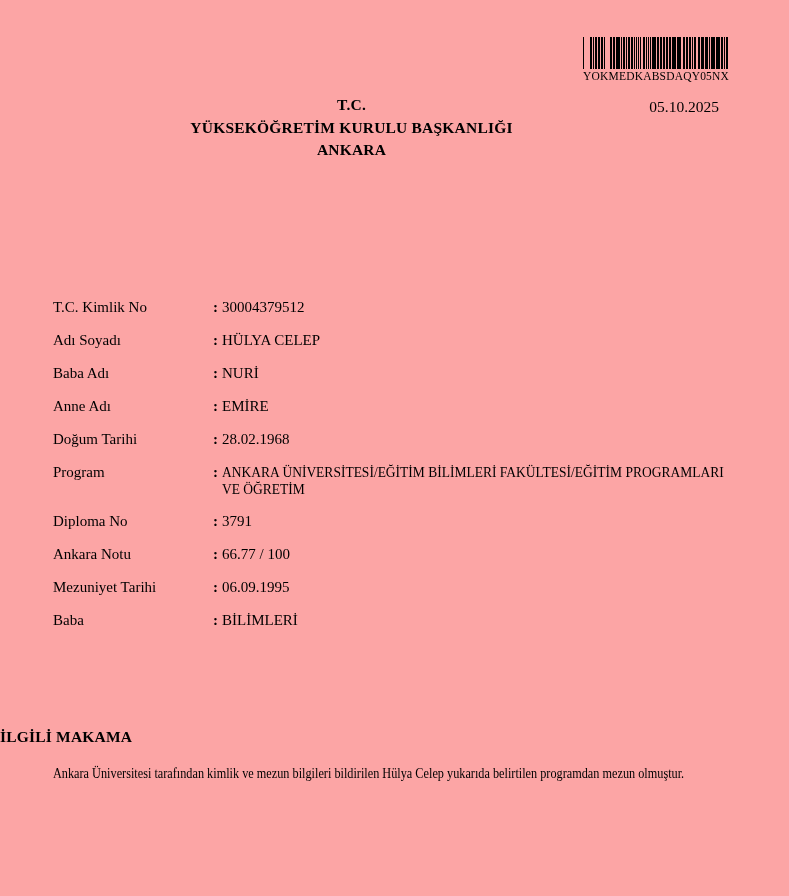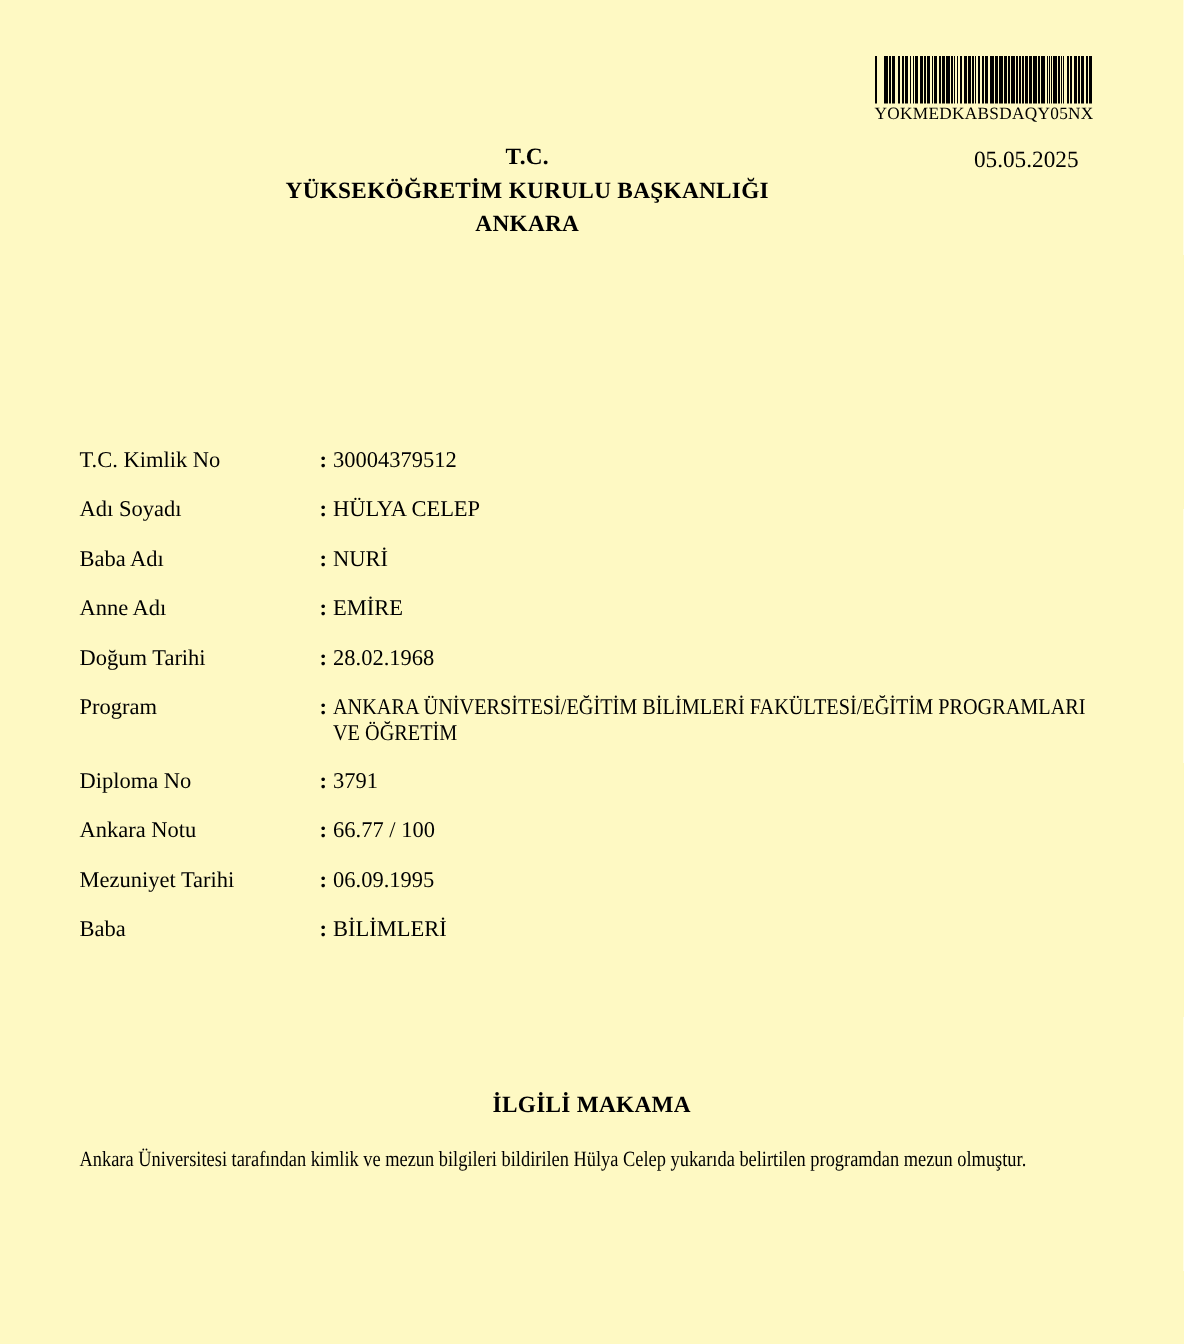--- a/index.html
+++ b/index.html
@@ -1,17 +1,17 @@
 <!DOCTYPE html>
 <html><head>
 <meta charset="utf-8">
 <style>
   html,body{margin:0;padding:0;background:#ffffff;}
   .page{
-    position:relative;width:789px;height:896px;background:#fef9c3;
+    position:relative;width:789px;height:896px;background:#fca5a5;
     font-family:"Liberation Serif","DejaVu Serif",serif;color:#000000;overflow:hidden;
   }
   
   .barcode-block{position:absolute;left:583px;top:37px;width:145px;text-align:center;}
   .barcode-bars{display:block;width:145px;height:32px;shape-rendering:crispEdges;}
   .barcode-bars rect{fill:#000;}
   .barcode-text{font-size:11.5px;line-height:12px;white-space:nowrap;margin-top:1px;letter-spacing:0.2px;}
   
   .doc-date{position:absolute;top:98px;right:70px;font-size:15.5px;}
   
@@ -23,21 +23,21 @@
   
   .fields{position:absolute;left:53px;top:299px;width:710px;font-size:15px;line-height:17px;}
   .field-row{display:flex;align-items:flex-start;height:33px;}
   .field-row.program{height:49px;}
   .field-label{width:160px;flex:none;font-weight:normal;}
   .field-sep{width:9px;flex:none;font-weight:bold;}
   .field-value{white-space:nowrap;}
   .program .field-value{transform:scaleX(0.9);transform-origin:0 0;width:600px;}
   .value-line{display:block;white-space:nowrap;line-height:17px;}
   
-  .salutation{position:absolute;top:728px;left:0;width:789px;text-align:center;
+  .salutation{position:absolute;top:728px;left:0;width:789px;
     font-weight:bold;font-size:15.5px;letter-spacing:0.2px;}
   
   .body-text{position:absolute;left:53px;top:763px;width:755px;font-size:14.5px;
     line-height:20px;transform:scaleX(0.845);transform-origin:0 0;}
 </style>
 </head>
 <body>
 
 <div class="page">
 
@@ -97,21 +97,21 @@
         <rect x="177" y="0" width="2" height="32"></rect>
         <rect x="181" y="0" width="2" height="32"></rect>
         <rect x="184" y="0" width="2" height="32"></rect>
         <rect x="187" y="0" width="3" height="32"></rect>
         <rect x="192" y="0" width="1" height="32"></rect>
         <rect x="194" y="0" width="3" height="32"></rect>
       </svg>
     <div class="barcode-text">YOKMEDKABSDAQY05NX</div>
   </div>
 
-  <div class="doc-date">05.05.2025</div>
+  <div class="doc-date">05.10.2025</div>
 
   <div class="letterhead">
     <div>T.C.</div>
     <div>YÜKSEKÖĞRETİM KURULU BAŞKANLIĞI</div>
     <div>ANKARA</div>
   </div>
 
 
   <div class="fields">
     <div class="field-row">

